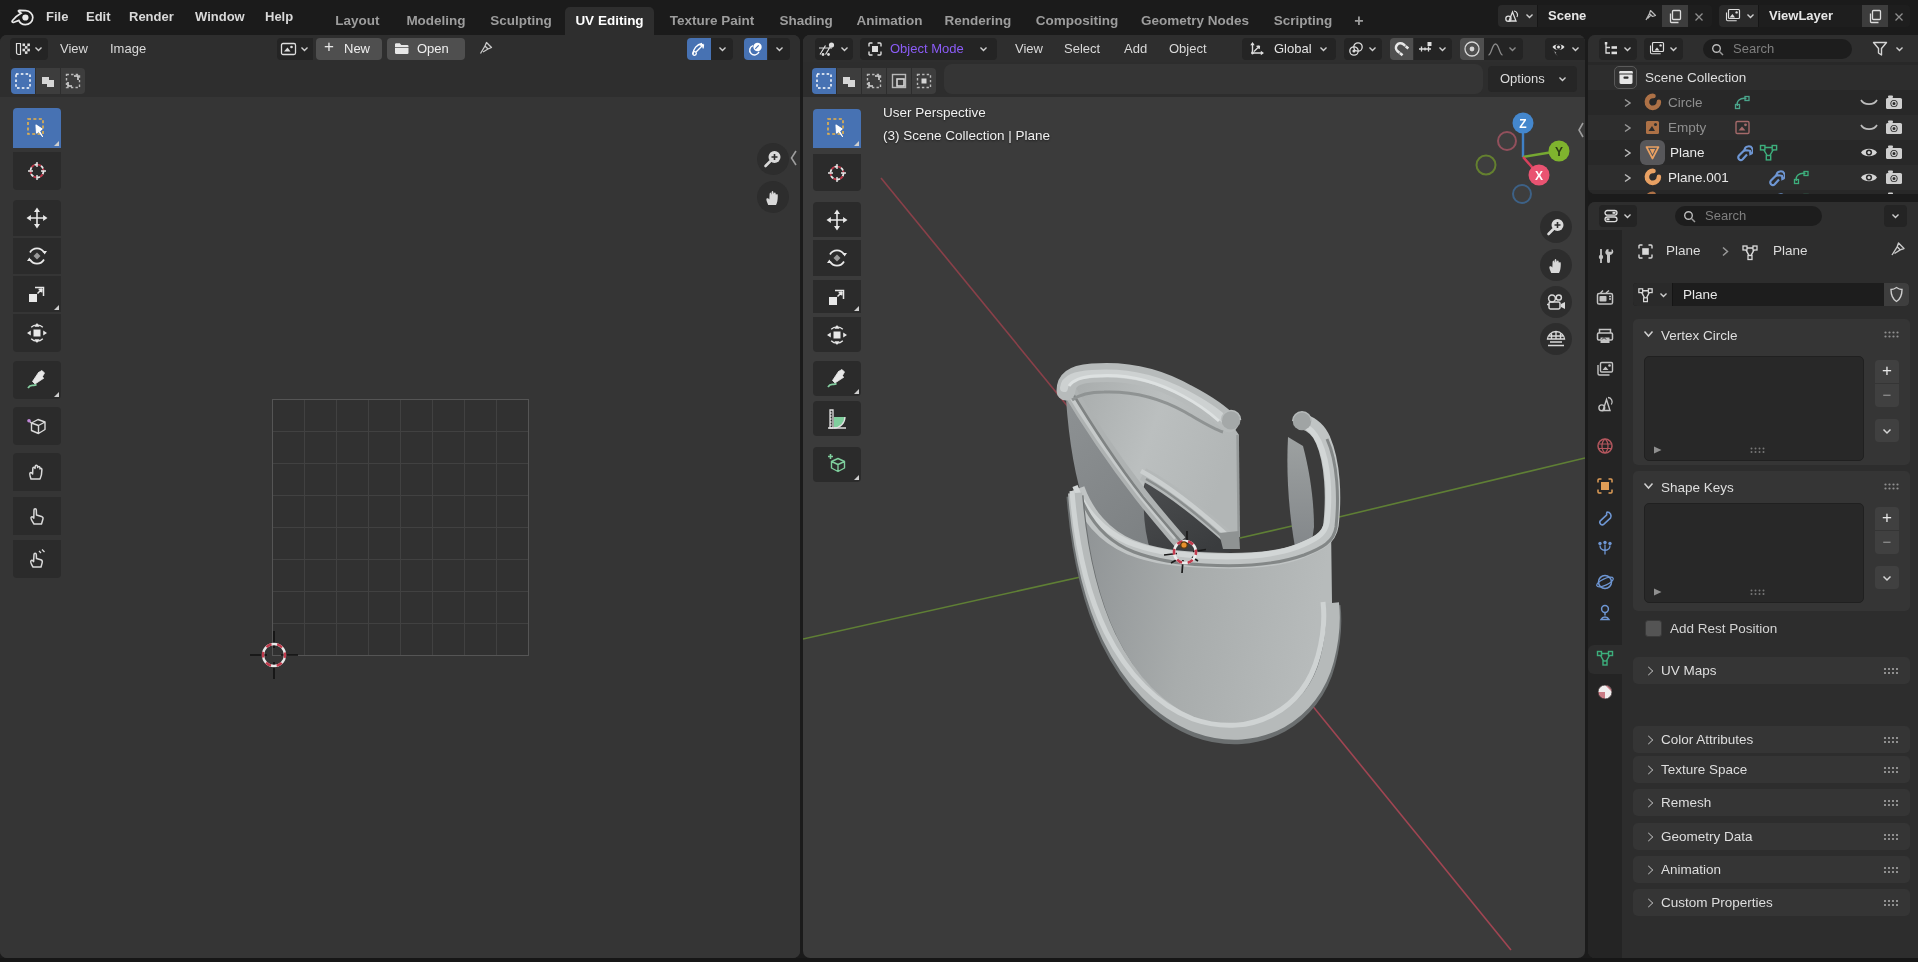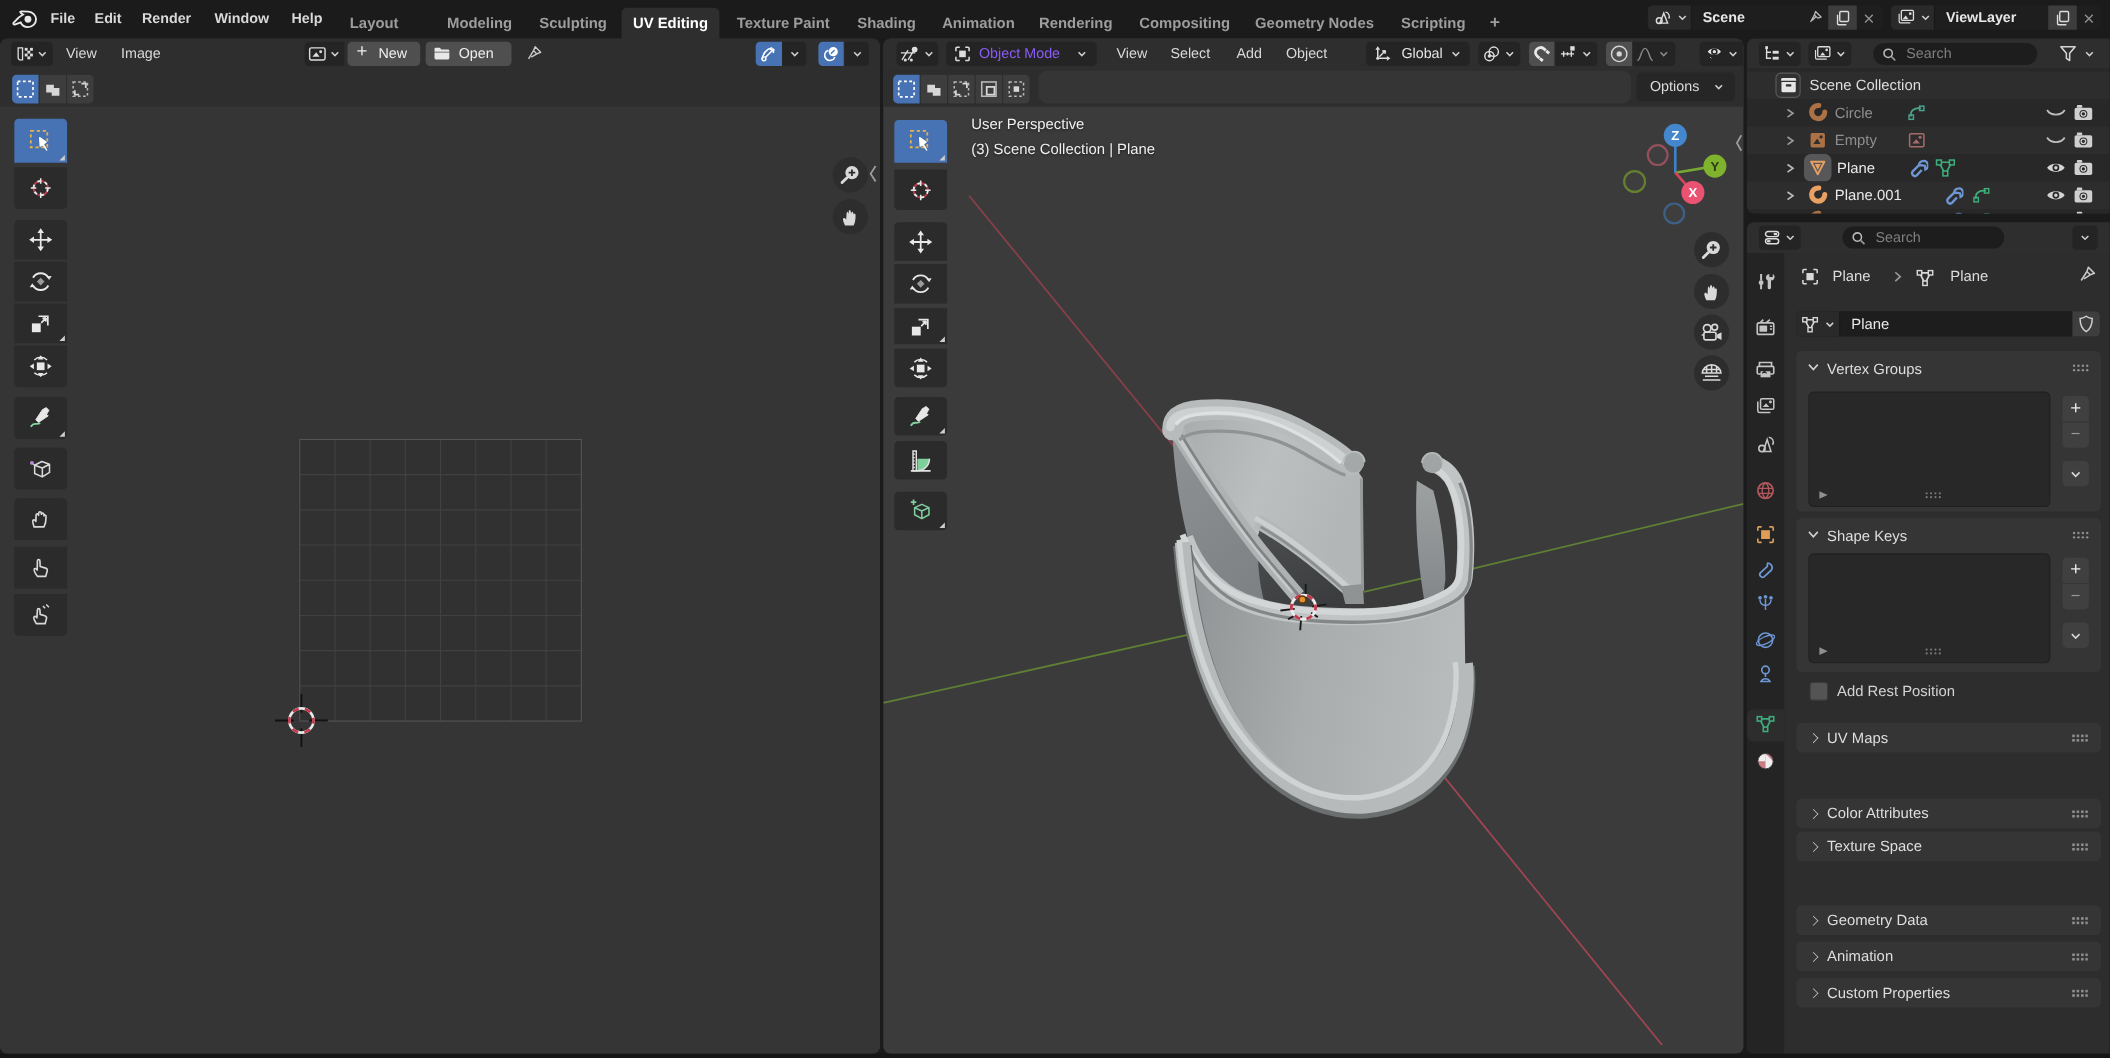--- a/index.html
+++ b/index.html
@@ -28,21 +28,21 @@
   <svg class="abs" style="left:11px;top:6px;" width="23" height="23" viewBox="0 0 23 23">
     <path d="M1.5 14.5 C4 11.5 7.5 8.5 10 7.2 L8 5.8 C7 5 7.4 4.2 8.8 4.3 L14.8 4.6 C18.6 4.9 21.8 7.8 21.8 11.6 C21.8 15.5 18.4 18.6 14.3 18.6 C11.2 18.6 8.8 16.9 7.8 14.4 L3 16.2 C1.4 16.8 0.6 15.6 1.5 14.5 Z" fill="none" stroke="#e9e9e9" stroke-width="1.7"></path>
     <circle cx="14.4" cy="11.5" r="3.1" fill="#e9e9e9"></circle>
   </svg>
   <div class="menu" style="left:46px;top:3px;">File</div>
   <div class="menu" style="left:86px;top:3px;">Edit</div>
   <div class="menu" style="left:129px;top:3px;">Render</div>
   <div class="menu" style="left:195px;top:3px;">Window</div>
   <div class="menu" style="left:265px;top:3px;">Help</div>
 
-  <div class="abs tabtxt" style="left:318px;top:8px;width:79px;line-height:26px;">Layout</div>
+  <div class="abs tabtxt" style="left:318px;top:8px;width:79px;text-align:center;line-height:26px;">Layout</div>
   <div class="abs tabtxt" style="left:398px;top:8px;width:76px;text-align:center;line-height:26px;">Modeling</div>
   <div class="abs tabtxt" style="left:479px;top:8px;width:84px;text-align:center;line-height:26px;">Sculpting</div>
   <div class="abs" style="left:565px;top:7px;width:89px;height:28px;background:#2e2e2e;border-radius:5px 5px 0 0;color:#ffffff;font-size:13.5px;text-align:center;line-height:27px;">UV Editing</div>
   <div class="abs tabtxt" style="left:656px;top:8px;width:112px;text-align:center;line-height:26px;">Texture Paint</div>
   <div class="abs tabtxt" style="left:770px;top:8px;width:72px;text-align:center;line-height:26px;">Shading</div>
   <div class="abs tabtxt" style="left:844px;top:8px;width:91px;text-align:center;line-height:26px;">Animation</div>
   <div class="abs tabtxt" style="left:937px;top:8px;width:82px;text-align:center;line-height:26px;">Rendering</div>
   <div class="abs tabtxt" style="left:1021px;top:8px;width:112px;text-align:center;line-height:26px;">Compositing</div>
   <div class="abs tabtxt" style="left:1135px;top:8px;width:120px;text-align:center;line-height:26px;">Geometry Nodes</div>
   <div class="abs tabtxt" style="left:1257px;top:8px;width:92px;text-align:center;line-height:26px;">Scripting</div>
@@ -937,21 +937,21 @@
       <svg class="abs" style="left:5px;top:3px;" width="15" height="17" viewBox="0 0 15 17">
           <path d="M7.5 1.5 C9.5 3 11.5 3.5 13 3.5 C13 9 11.5 13 7.5 15.5 C3.5 13 2 9 2 3.5 C3.5 3.5 5.5 3 7.5 1.5 Z" fill="none" stroke="#cdcdcd" stroke-width="1.4"></path>
         </svg>
     </div>
   </div>
 
   <div class="abs" style="left:45px;top:117px;width:277px;height:146px;background:#353535;border-radius:5px;">
     <svg class="abs" style="left:10px;top:11px;" width="11" height="8" viewBox="0 0 11 8">
         <path d="M1.5 1.5 L5.5 6 L9.5 1.5" stroke="#d0d0d0" stroke-width="1.5" fill="none"></path>
       </svg>
-    <span class="abs" style="left:28px;top:4px;color:#dedede;font-size:13.5px;line-height:25px;">Vertex Groups</span>
+    <span class="abs" style="left:28px;top:4px;color:#dedede;font-size:13.5px;line-height:25px;">Vertex Circle</span>
     <svg class="abs" style="left:251px;top:12px;" width="15" height="8" viewBox="0 0 15 8">
         <g fill="#909090">
           <circle cx="1.5" cy="1.5" r="1.1"></circle>
           <circle cx="5.5" cy="1.5" r="1.1"></circle>
           <circle cx="9.5" cy="1.5" r="1.1"></circle>
           <circle cx="13.5" cy="1.5" r="1.1"></circle>
           <circle cx="1.5" cy="5.5" r="1.1"></circle>
           <circle cx="5.5" cy="5.5" r="1.1"></circle>
           <circle cx="9.5" cy="5.5" r="1.1"></circle>
           <circle cx="13.5" cy="5.5" r="1.1"></circle>
@@ -1031,20 +1031,23 @@
 
   <div class="abs cpanel" style="top:455px;">
       <span>UV Maps</span>
     </div>
   <div class="abs cpanel" style="top:488px;margin-top:36px;">
       <span>Color Attributes</span>
     </div>
   <div class="abs cpanel" style="top:554px;">
       <span>Texture Space</span>
     </div>
+  <div class="abs cpanel" style="top:587px;">
+      <span>Remesh</span>
+    </div>
   <div class="abs cpanel" style="top:621px;text-align:center;">
       <span>Geometry Data</span>
     </div>
   <div class="abs cpanel" style="top:654px;">
       <span>Animation</span>
     </div>
   <div class="abs cpanel" style="top:687px;">
       <span>Custom Properties</span>
     </div>
 </div>

